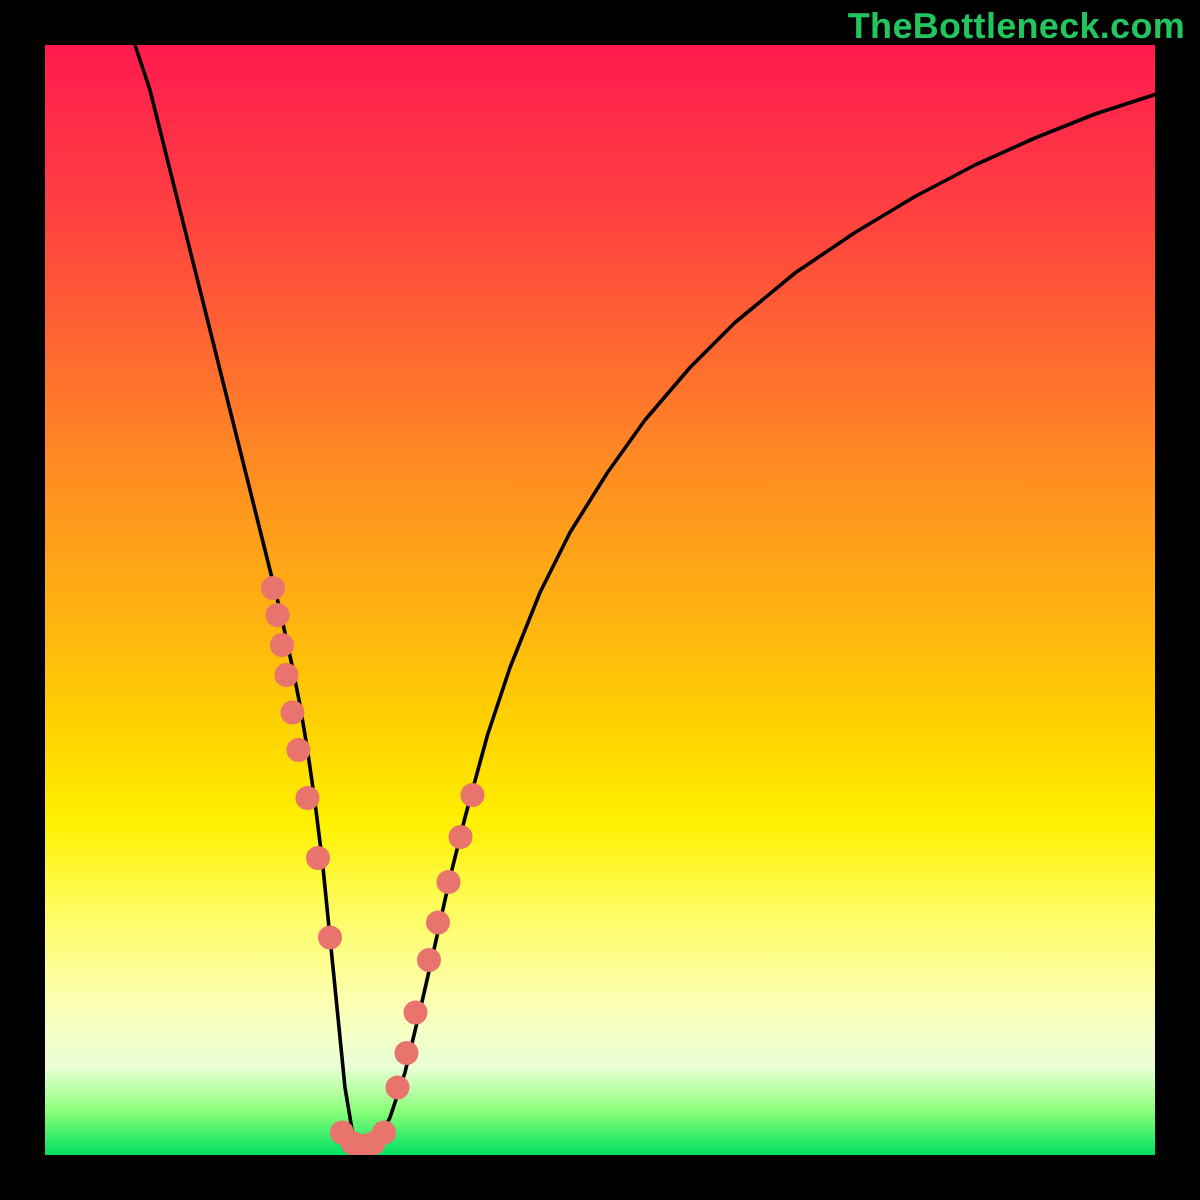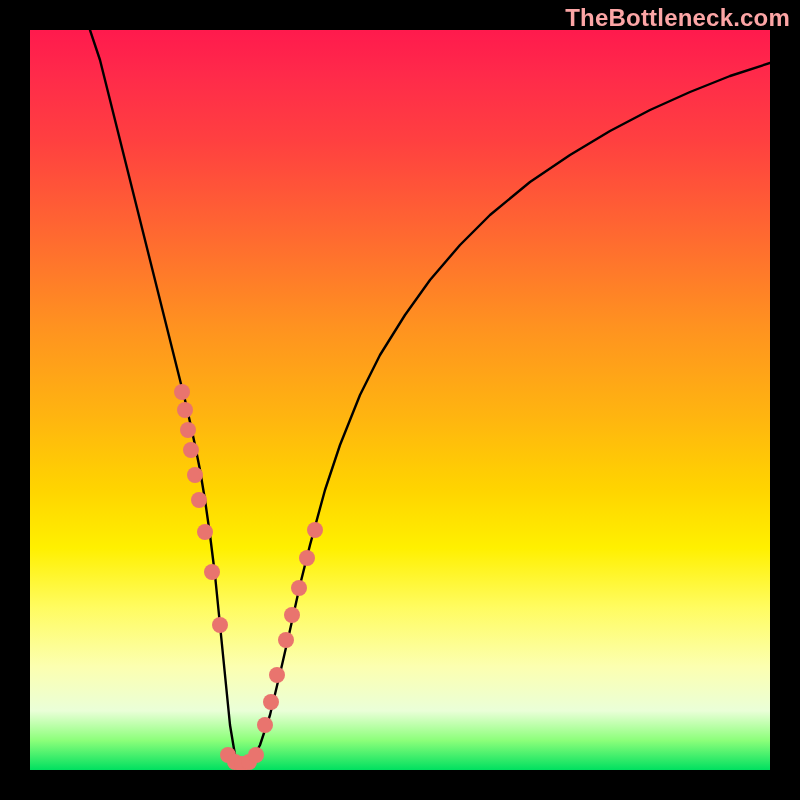--- a/index.html
+++ b/index.html
@@ -30,21 +30,21 @@
       #fcffb0 86%,
       #eaffd8 92%,
       #8cff7a 96%,
       #00e060 100%
     );
   }
   .watermark {
     position: absolute;
     top: 4px;
     right: 10px;
-    color: #fca5a5;
+    color: #22c55e;
     font-size: 24px;
     font-weight: 600;
     letter-spacing: 0.2px;
     z-index: 20;
   }
   svg.plot {
     position: absolute;
     left: 0;
     top: 0;
     width: 740px;

